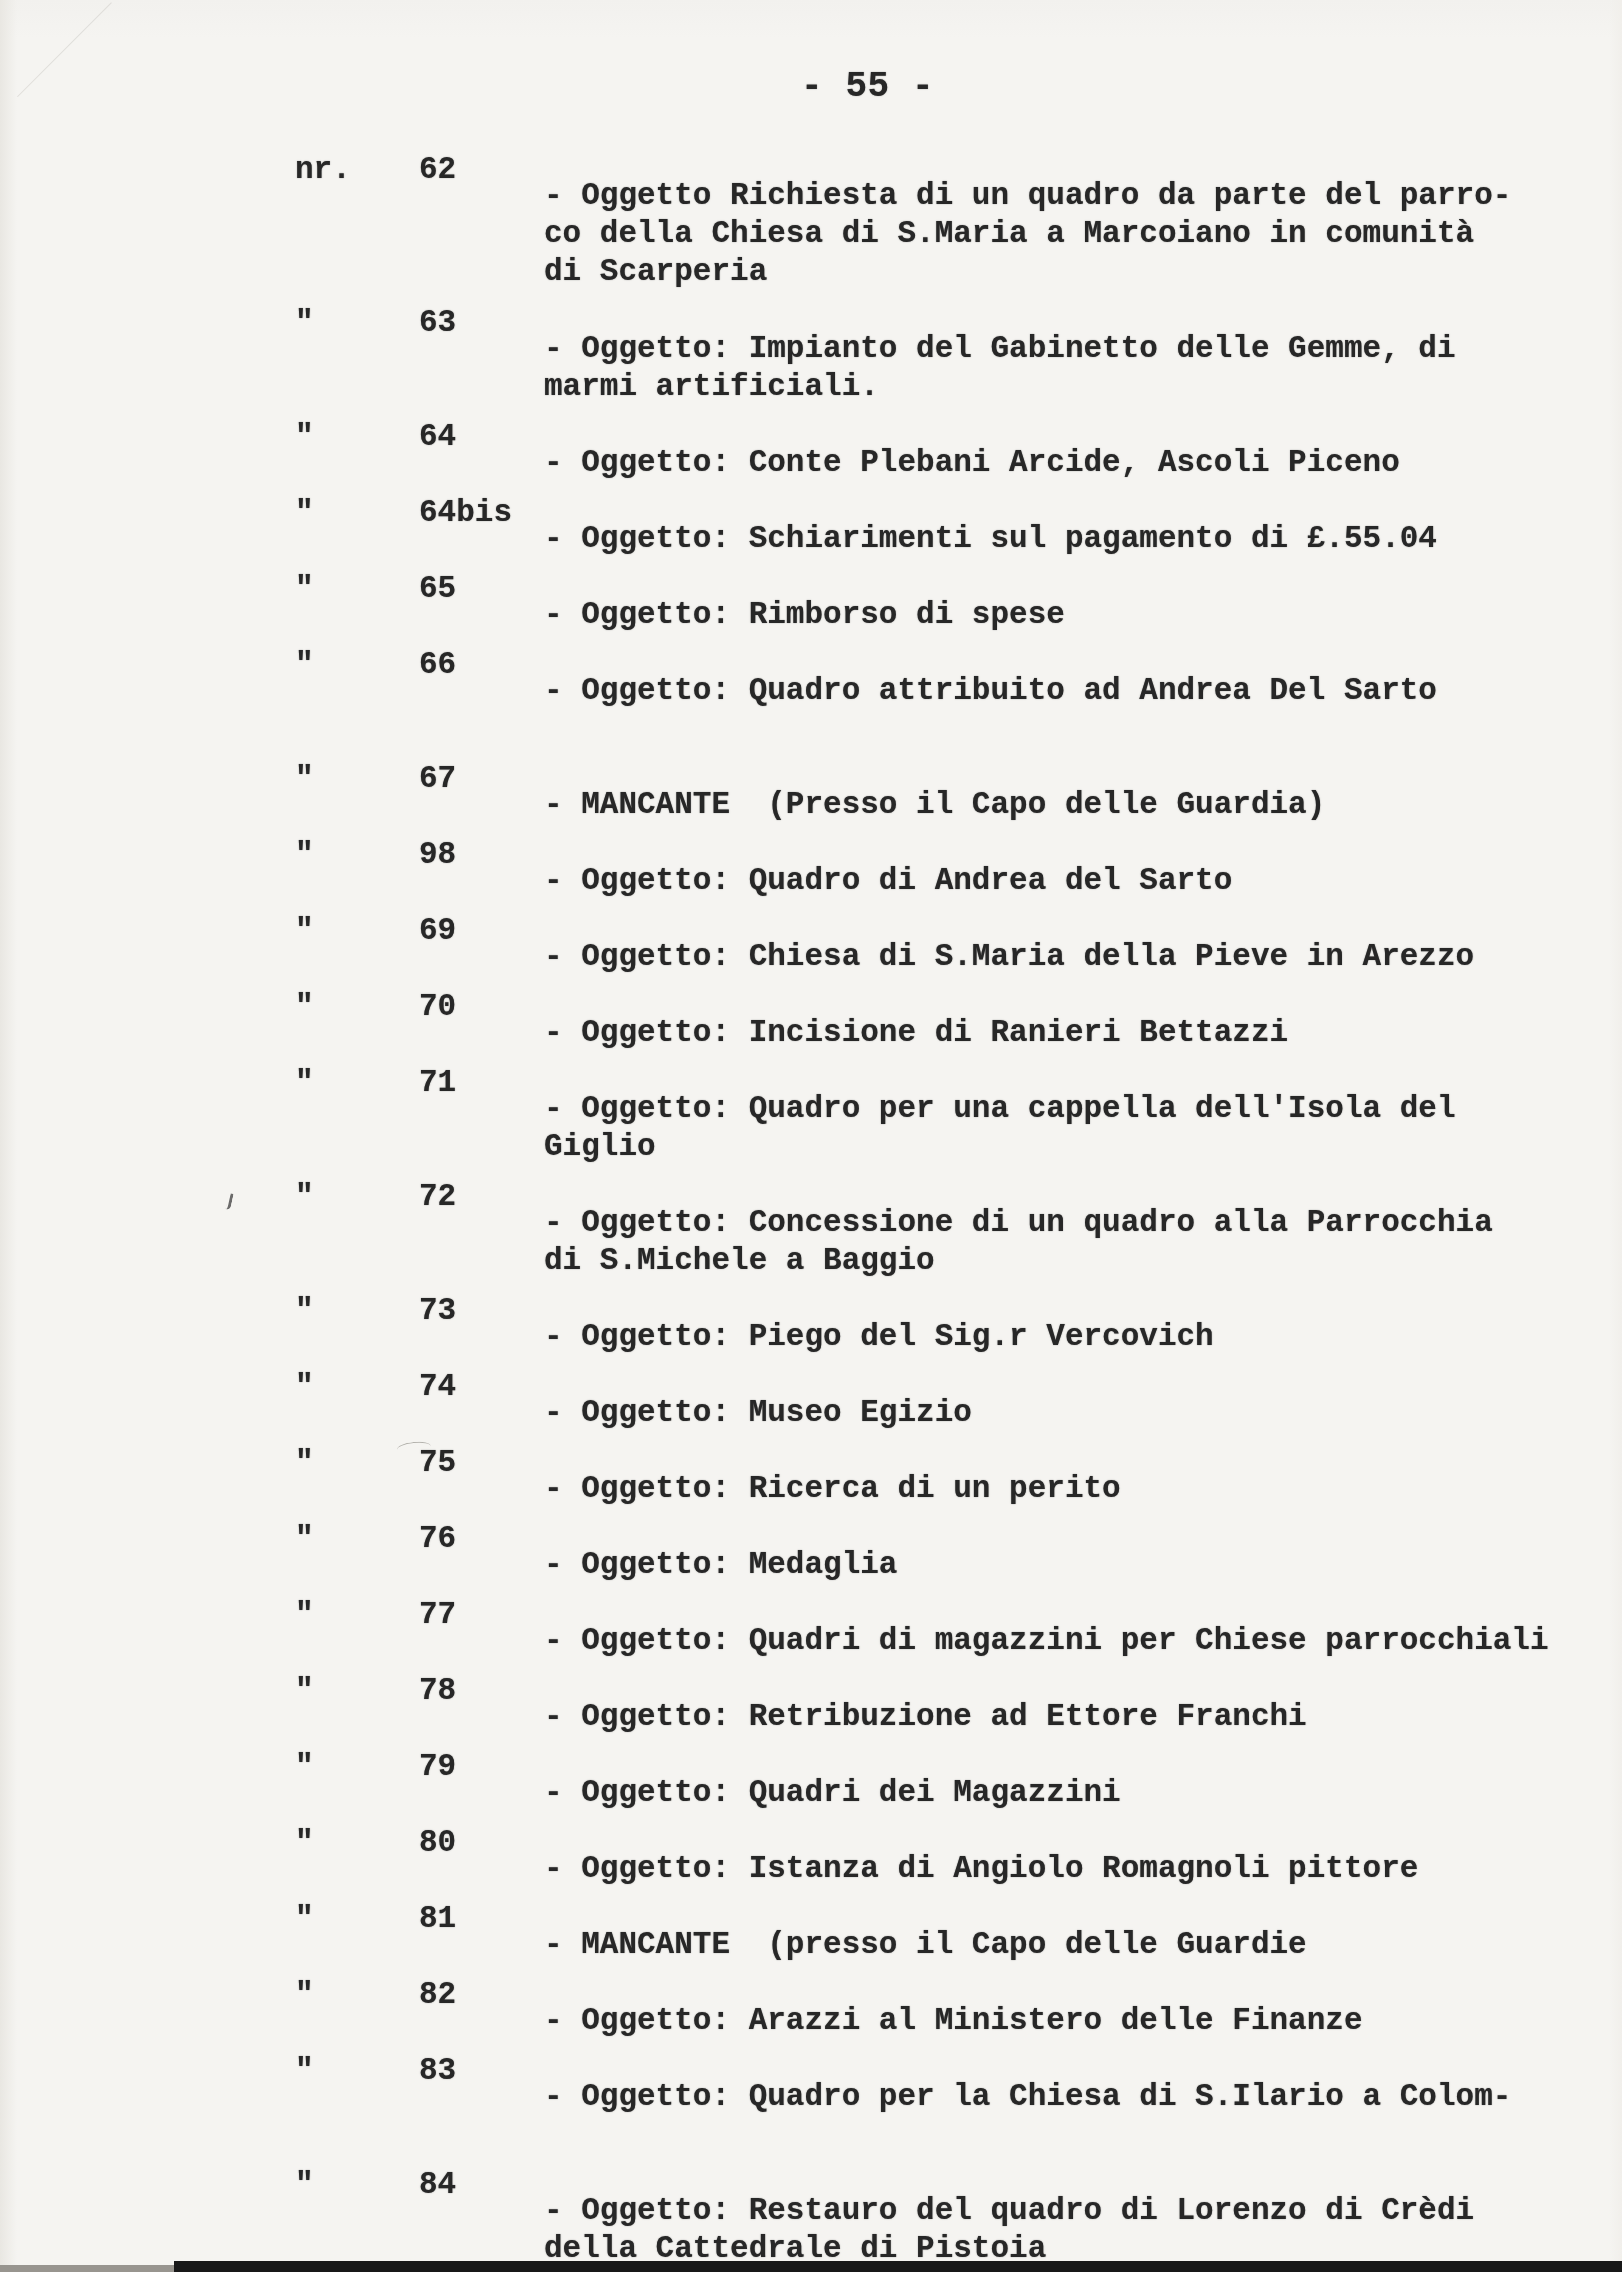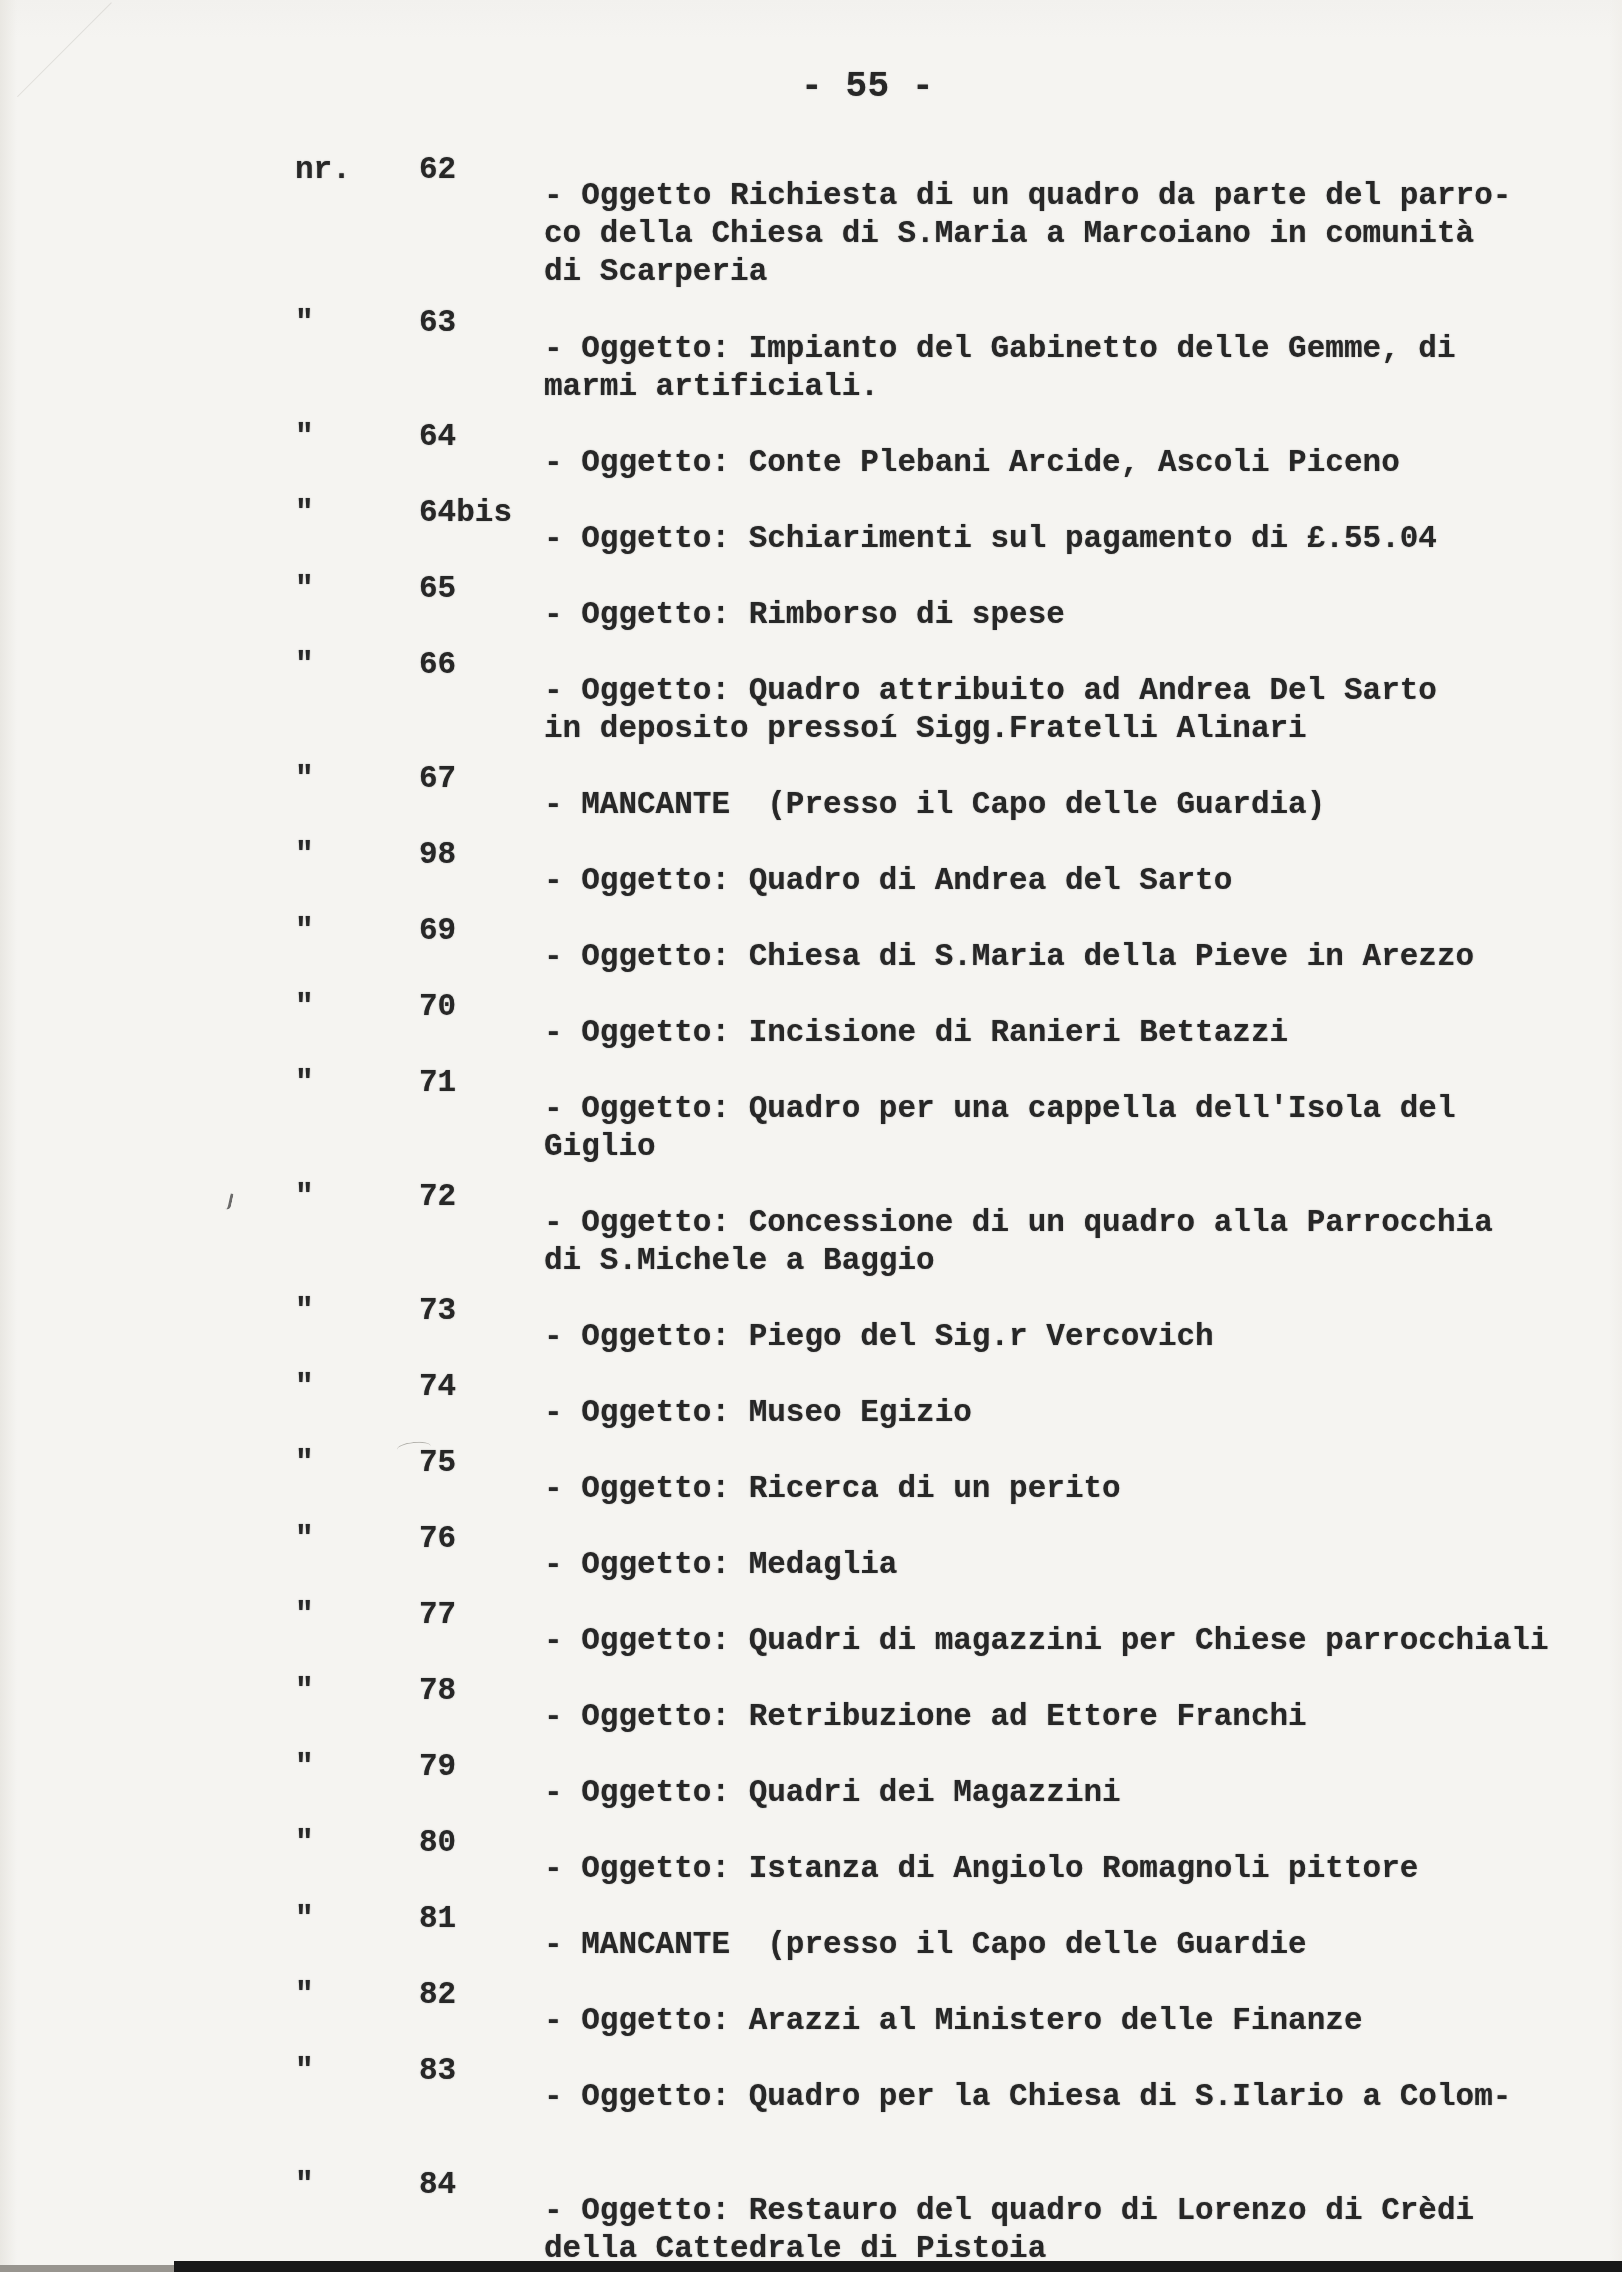--- a/index.html
+++ b/index.html
@@ -123,21 +123,20 @@
     <div class="txt">
       <div class="line">- Oggetto: Rimborso di spese</div>
     </div>
   </div>
 
   <div class="entry" style="top:646px">
     <div class="lab">"</div>
     <div class="num">66</div>
     <div class="txt">
       <div class="line">- Oggetto: Quadro attribuito ad Andrea Del Sarto</div>
-      <div class="line">in deposito pressoí Sigg.Fratelli Alinari</div>
     </div>
   </div>
 
   <div class="entry" style="top:760px">
     <div class="lab">"</div>
     <div class="num">67</div>
     <div class="txt">
       <div class="line">- MANCANTE  (Presso il Capo delle Guardia)</div>
     </div>
   </div>

